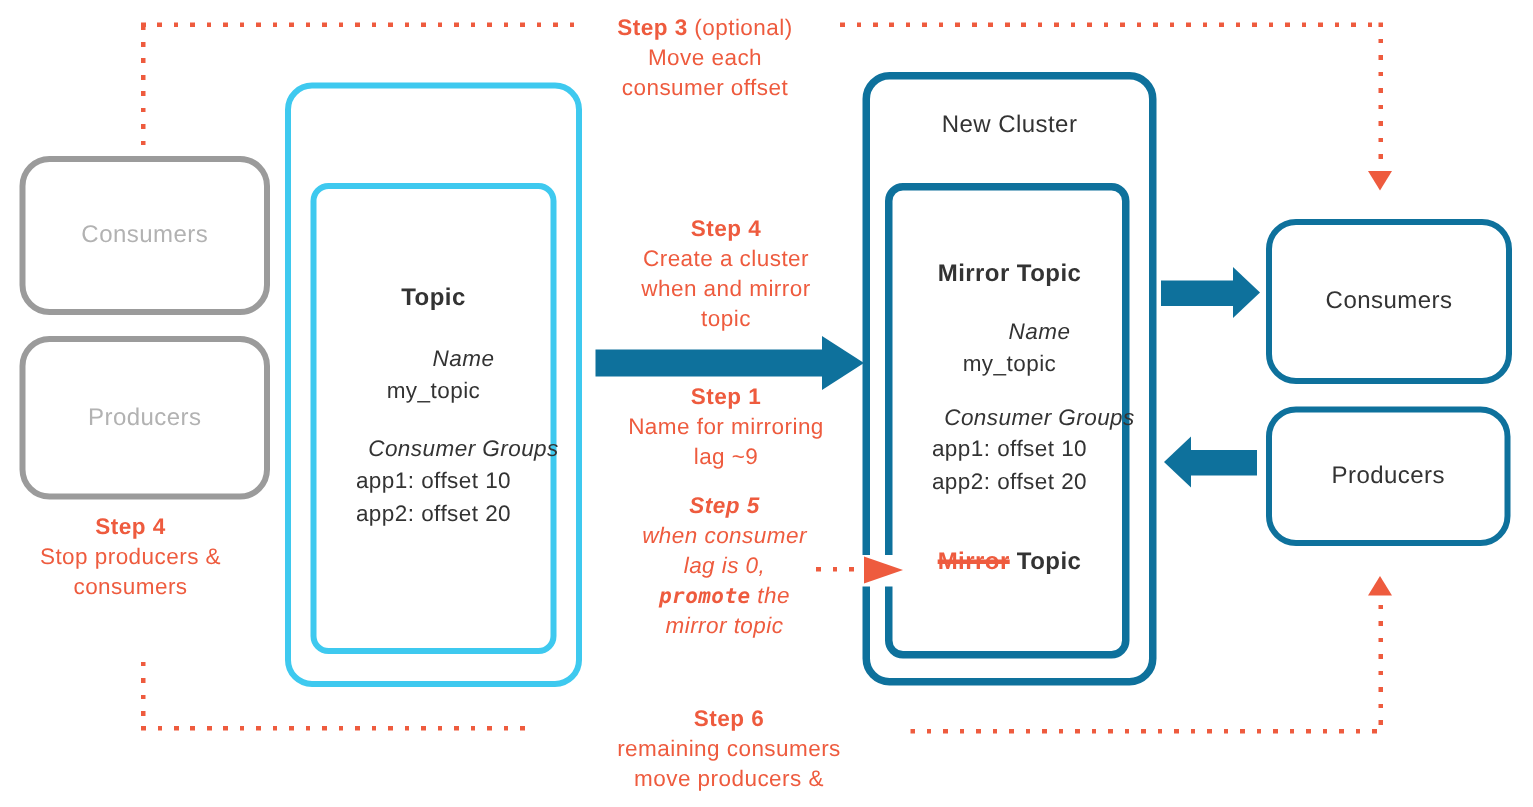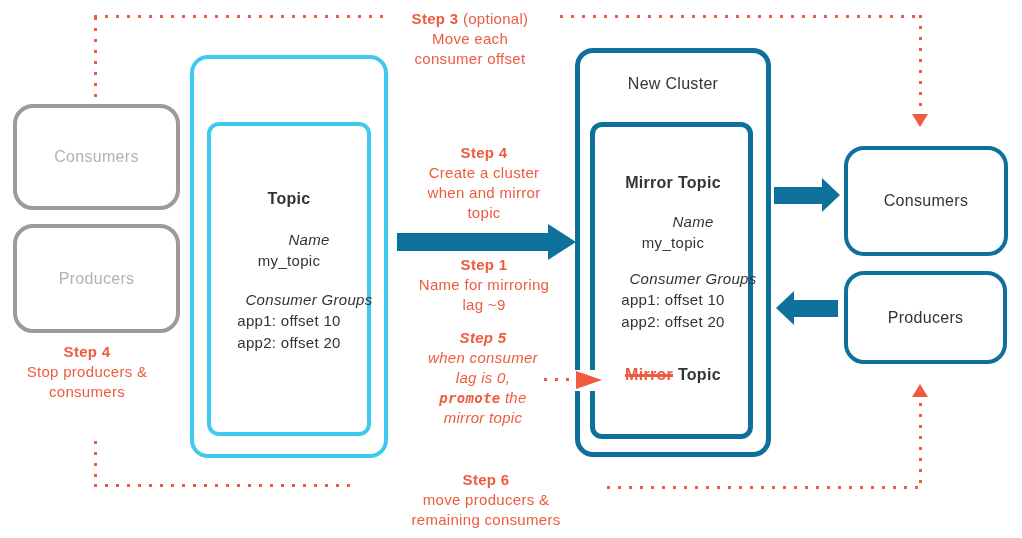--- a/index.html
+++ b/index.html
@@ -143,17 +143,17 @@
   </div>
 
   <div class="step" style="left:2px;top:342px;width:170px;">
     <div class="b">Step 4</div>
     <div>Stop producers &amp;</div>
     <div>consumers</div>
   </div>
 
   <div class="step" style="left:391px;top:470px;width:190px;">
     <div class="b">Step 6</div>
+    <div>remaining consumers</div>
     <div>move producers &amp;</div>
-    <div>remaining consumers</div>
   </div>
 
 </div>
 
 </body></html>

